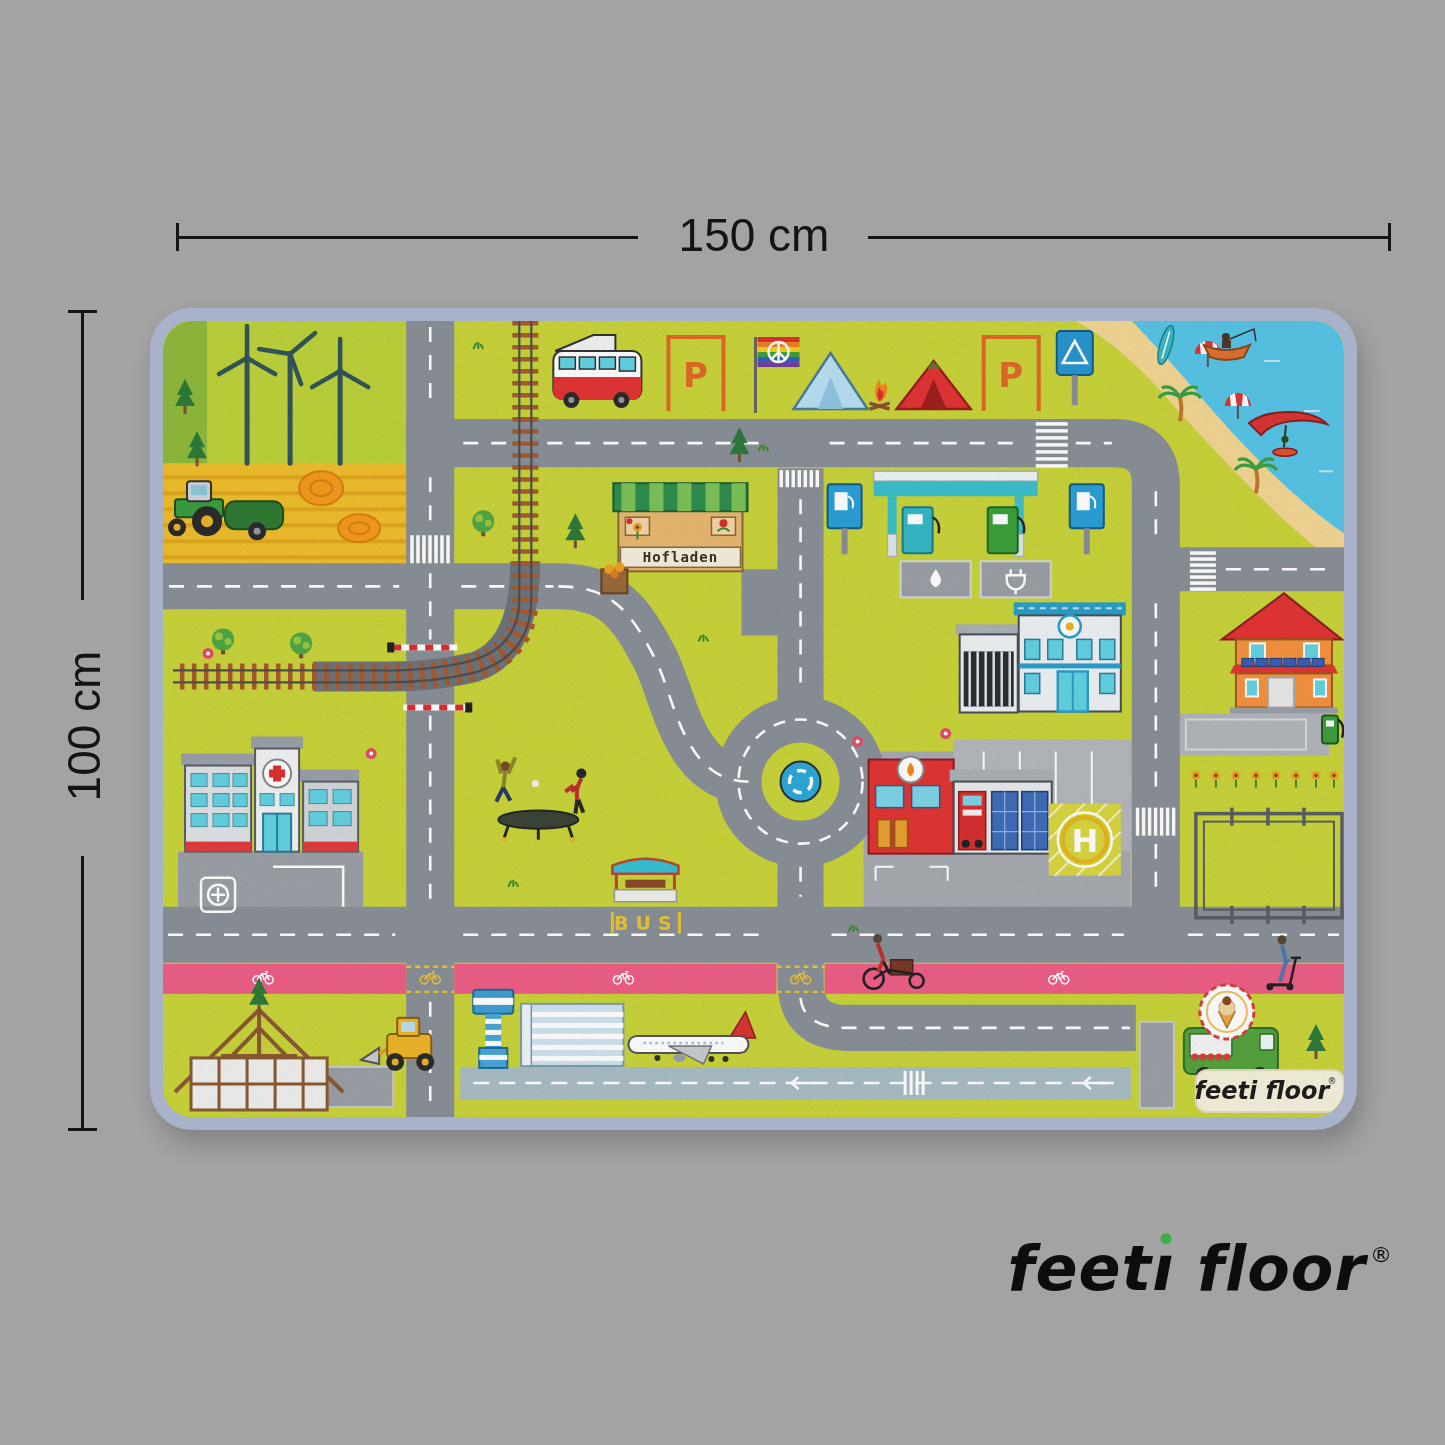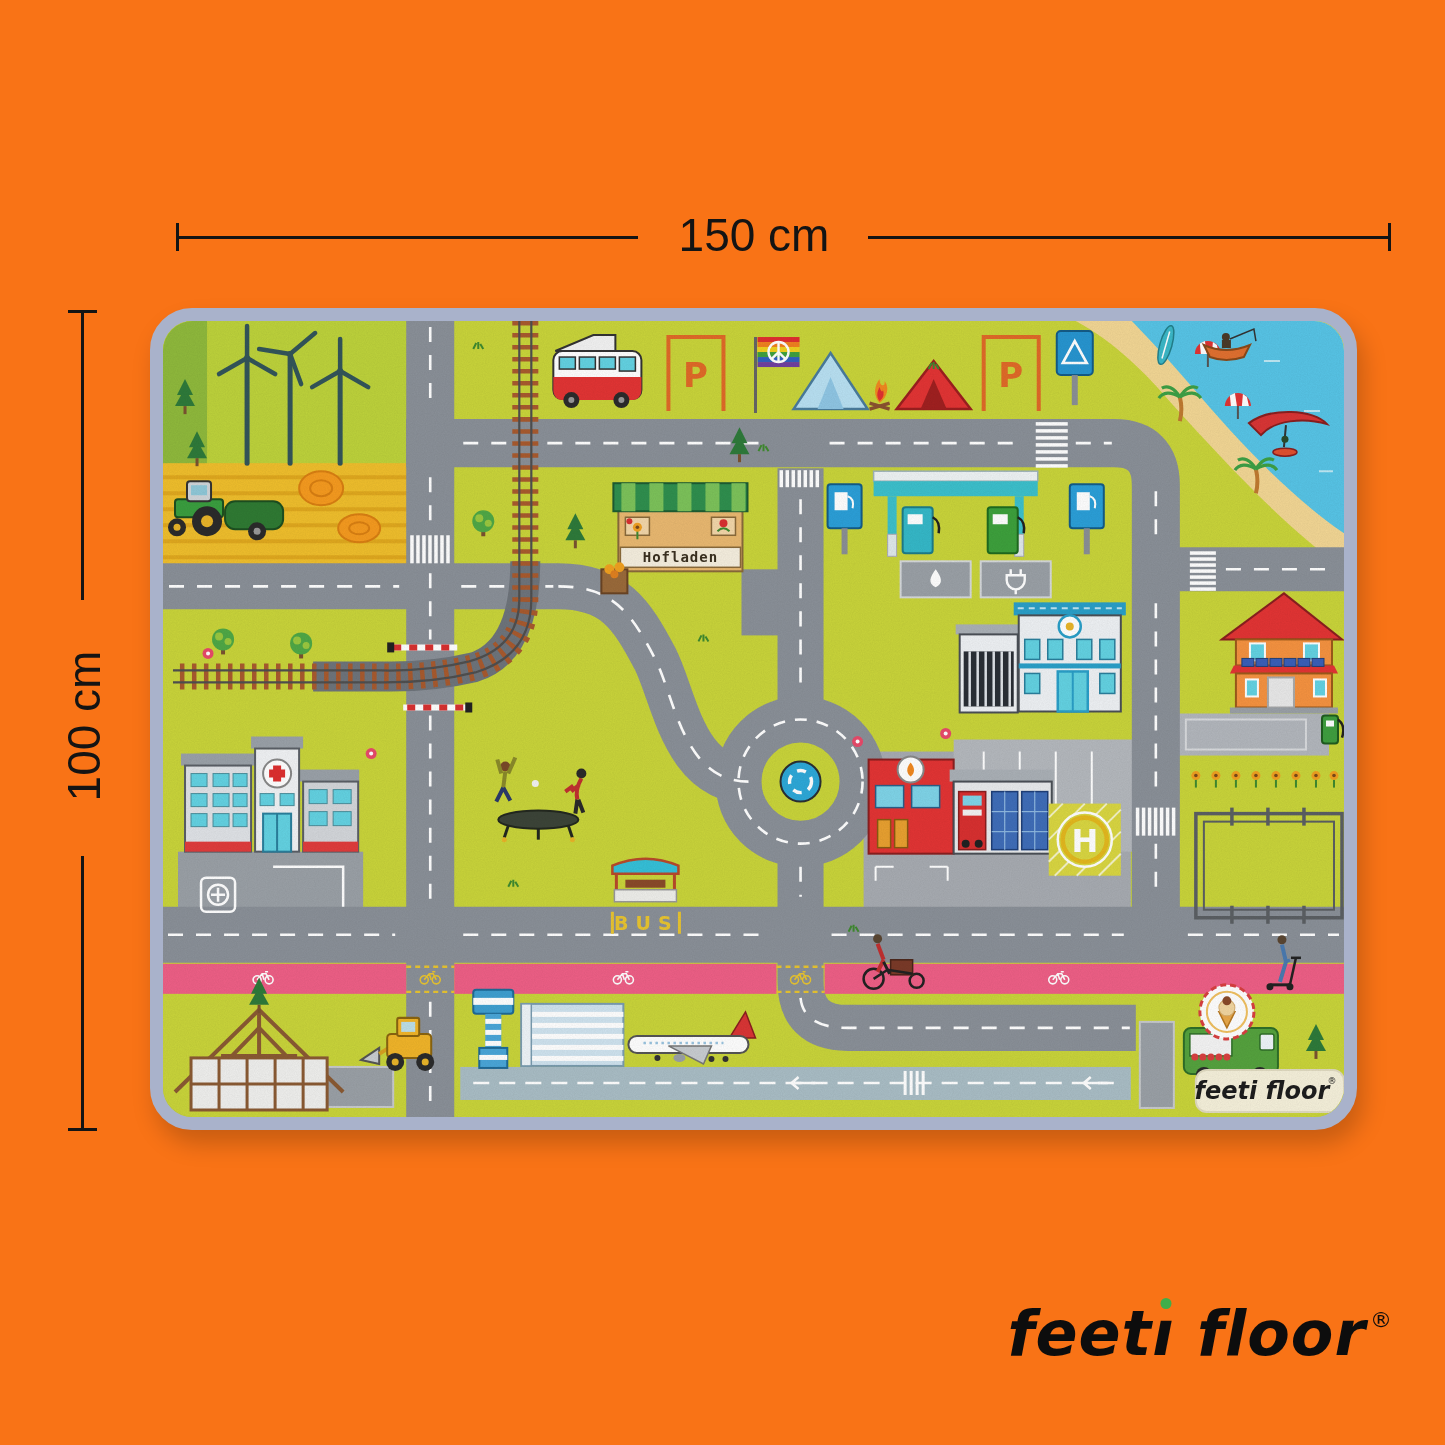--- a/index.html
+++ b/index.html
@@ -1,30 +1,30 @@
 <!DOCTYPE html>
 <html><head>
 <meta charset="utf-8">
 <style>
   html,body{margin:0;padding:0;background:#ffffff;}
-  .canvas{position:relative;width:1445px;height:1445px;background:#f97316;overflow:hidden;
+  .canvas{position:relative;width:1445px;height:1445px;background:#a3a3a3;overflow:hidden;
           font-family:"Liberation Sans","DejaVu Sans",sans-serif;}
   
   .dim-line{position:absolute;background:#141414;}
   .dim-label-top{position:absolute;left:640px;top:208px;width:228px;text-align:center;
                  font-size:46px;font-weight:500;color:#141414;}
   .dim-label-left{position:absolute;left:84px;top:726px;transform:translate(-50%,-50%) rotate(-90deg);
                   white-space:nowrap;font-size:46px;font-weight:500;color:#141414;}
   
   .rug{position:absolute;left:150px;top:308px;width:1181px;height:796px;
        border:13px solid #a9b2cb;border-radius:42px;background:#c9d43a;
        box-shadow:6px 14px 24px rgba(0,0,0,.20), inset 0 0 0 2px rgba(90,100,130,.25);}
   .rug svg{display:block;width:100%;height:100%;border-radius:30px;}
   
-  .brand{position:absolute;right:52px;top:1297px;color:#0d0d0d;font-style:italic;font-weight:bold;
+  .brand{position:absolute;right:52px;top:1232px;color:#0d0d0d;font-style:italic;font-weight:bold;
          font-size:62px;letter-spacing:1px;font-family:"DejaVu Sans","Liberation Sans",sans-serif;}
   .brand .iwrap{position:relative;display:inline-block;}
   .brand .idot{position:absolute;left:62%;top:1px;width:11px;height:11px;border-radius:50%;
                background:#3fae4a;transform:translateX(-50%);}
   .brand sup{font-size:22px;font-style:normal;font-weight:normal;vertical-align:28px;margin-left:4px;}
 </style>
 </head>
 <body>
 
 <div class="canvas">

